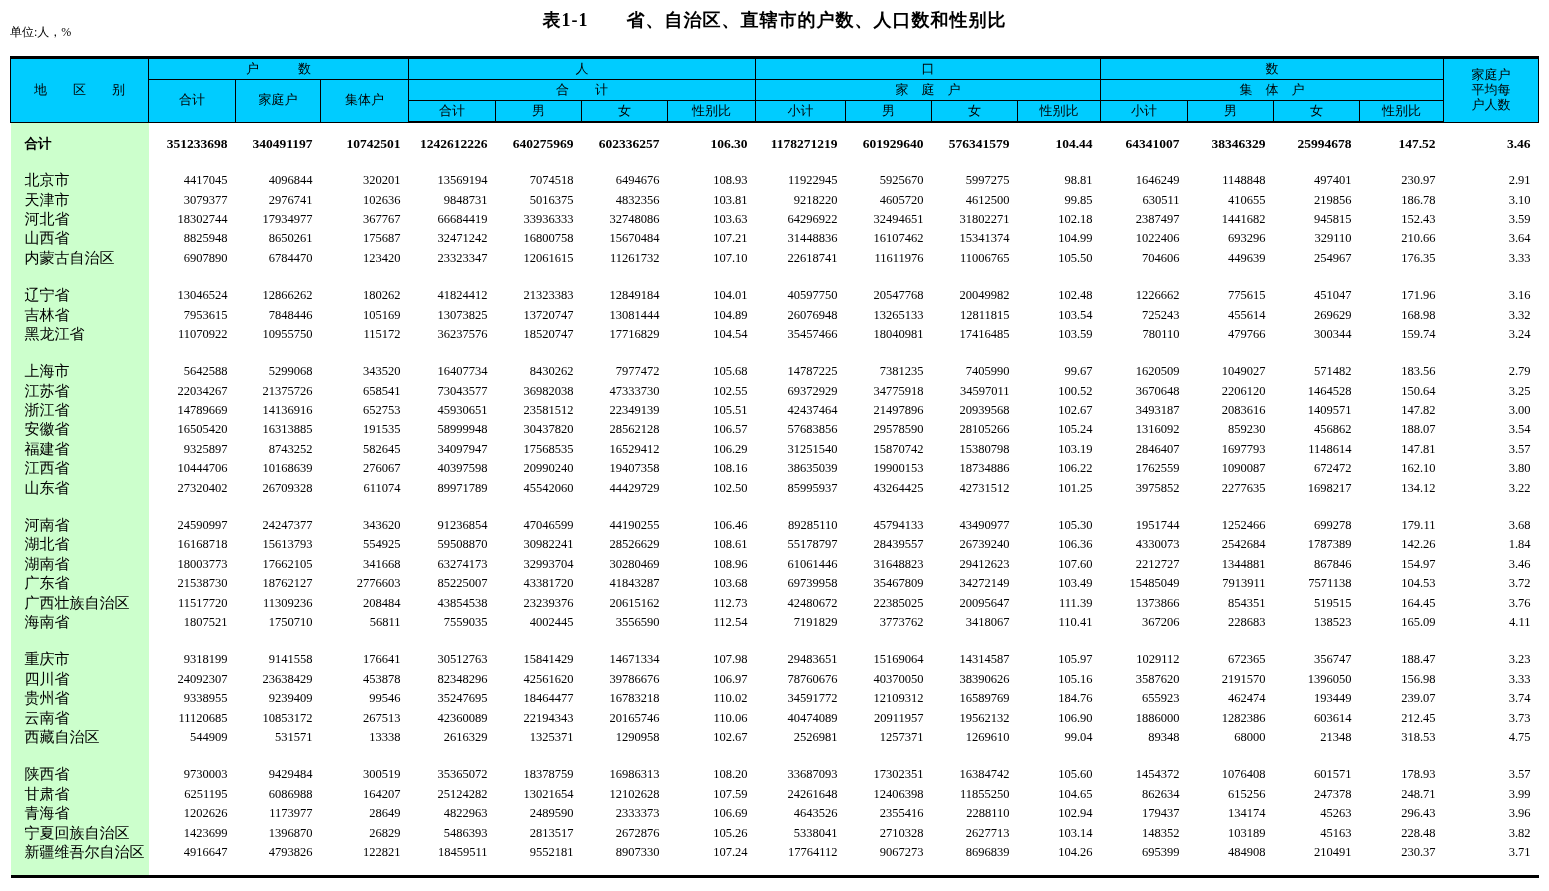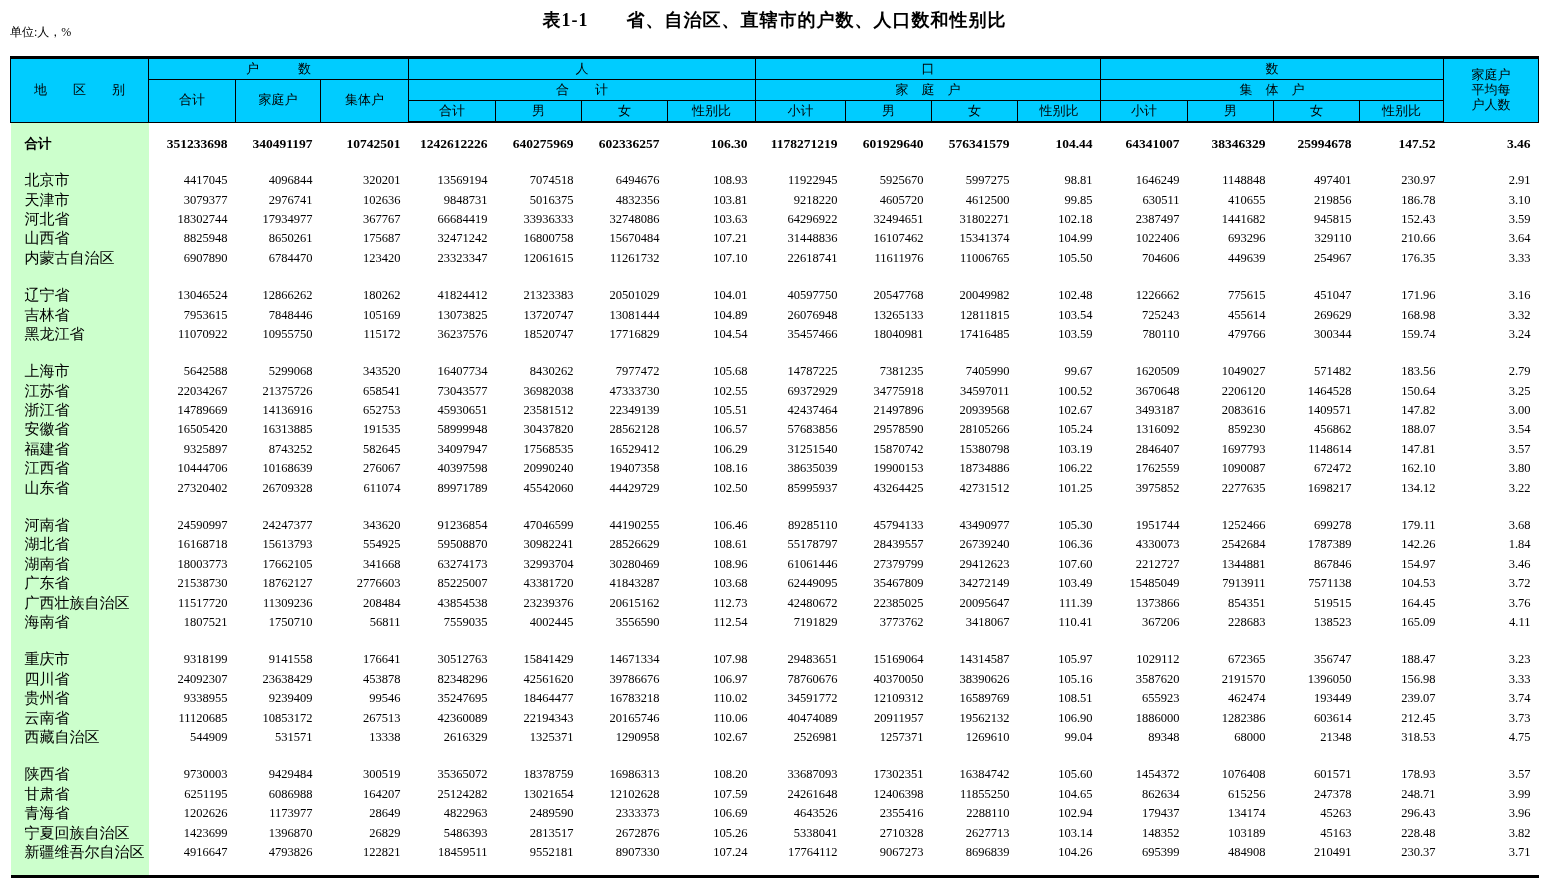--- a/index.html
+++ b/index.html
@@ -211,21 +211,21 @@
           <td class="region"></td>
           <td colspan="16"></td>
         </tr>
         <tr>
           <td class="region">辽宁省</td>
           <td class="num">13046524</td>
           <td class="num">12866262</td>
           <td class="num">180262</td>
           <td class="num">41824412</td>
           <td class="num">21323383</td>
-          <td class="num">20501029</td>
+          <td class="num">12849184</td>
           <td class="num">104.01</td>
           <td class="num">40597750</td>
           <td class="num">20547768</td>
           <td class="num">20049982</td>
           <td class="num">102.48</td>
           <td class="num">1226662</td>
           <td class="num">775615</td>
           <td class="num">451047</td>
           <td class="num">171.96</td>
           <td class="num">3.16</td>
@@ -450,39 +450,39 @@
         <tr>
           <td class="region">湖南省</td>
           <td class="num">18003773</td>
           <td class="num">17662105</td>
           <td class="num">341668</td>
           <td class="num">63274173</td>
           <td class="num">32993704</td>
           <td class="num">30280469</td>
           <td class="num">108.96</td>
           <td class="num">61061446</td>
-          <td class="num">27379799</td>
+          <td class="num">31648823</td>
           <td class="num">29412623</td>
           <td class="num">107.60</td>
           <td class="num">2212727</td>
           <td class="num">1344881</td>
           <td class="num">867846</td>
           <td class="num">154.97</td>
           <td class="num">3.46</td>
         </tr>
         <tr>
           <td class="region">广东省</td>
           <td class="num">21538730</td>
           <td class="num">18762127</td>
           <td class="num">2776603</td>
           <td class="num">85225007</td>
           <td class="num">43381720</td>
           <td class="num">41843287</td>
           <td class="num">103.68</td>
-          <td class="num">62449095</td>
+          <td class="num">69739958</td>
           <td class="num">35467809</td>
           <td class="num">34272149</td>
           <td class="num">103.49</td>
           <td class="num">15485049</td>
           <td class="num">7913911</td>
           <td class="num">7571138</td>
           <td class="num">104.53</td>
           <td class="num">3.72</td>
         </tr>
         <tr>
@@ -570,21 +570,21 @@
           <td class="num">9338955</td>
           <td class="num">9239409</td>
           <td class="num">99546</td>
           <td class="num">35247695</td>
           <td class="num">18464477</td>
           <td class="num">16783218</td>
           <td class="num">110.02</td>
           <td class="num">34591772</td>
           <td class="num">12109312</td>
           <td class="num">16589769</td>
-          <td class="num">108.51</td>
+          <td class="num">184.76</td>
           <td class="num">655923</td>
           <td class="num">462474</td>
           <td class="num">193449</td>
           <td class="num">239.07</td>
           <td class="num">3.74</td>
         </tr>
         <tr>
           <td class="region">云南省</td>
           <td class="num">11120685</td>
           <td class="num">10853172</td>

